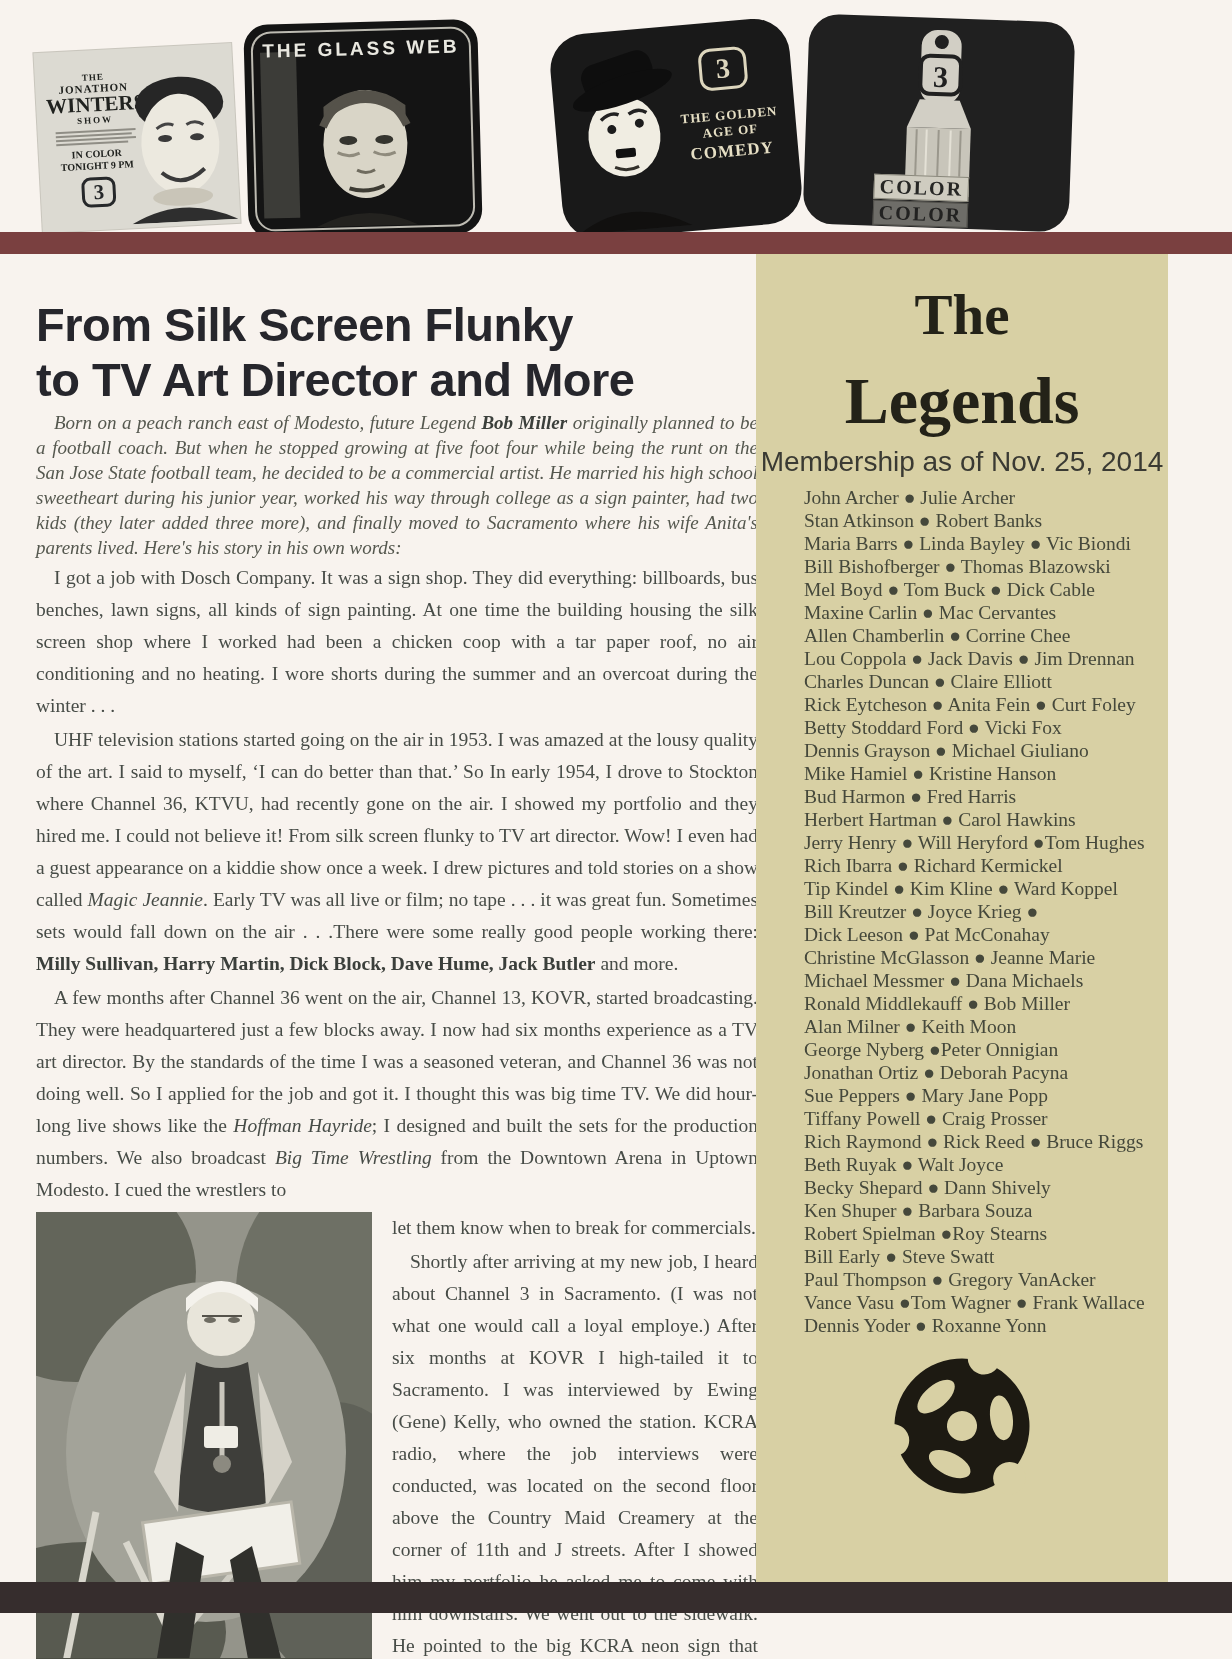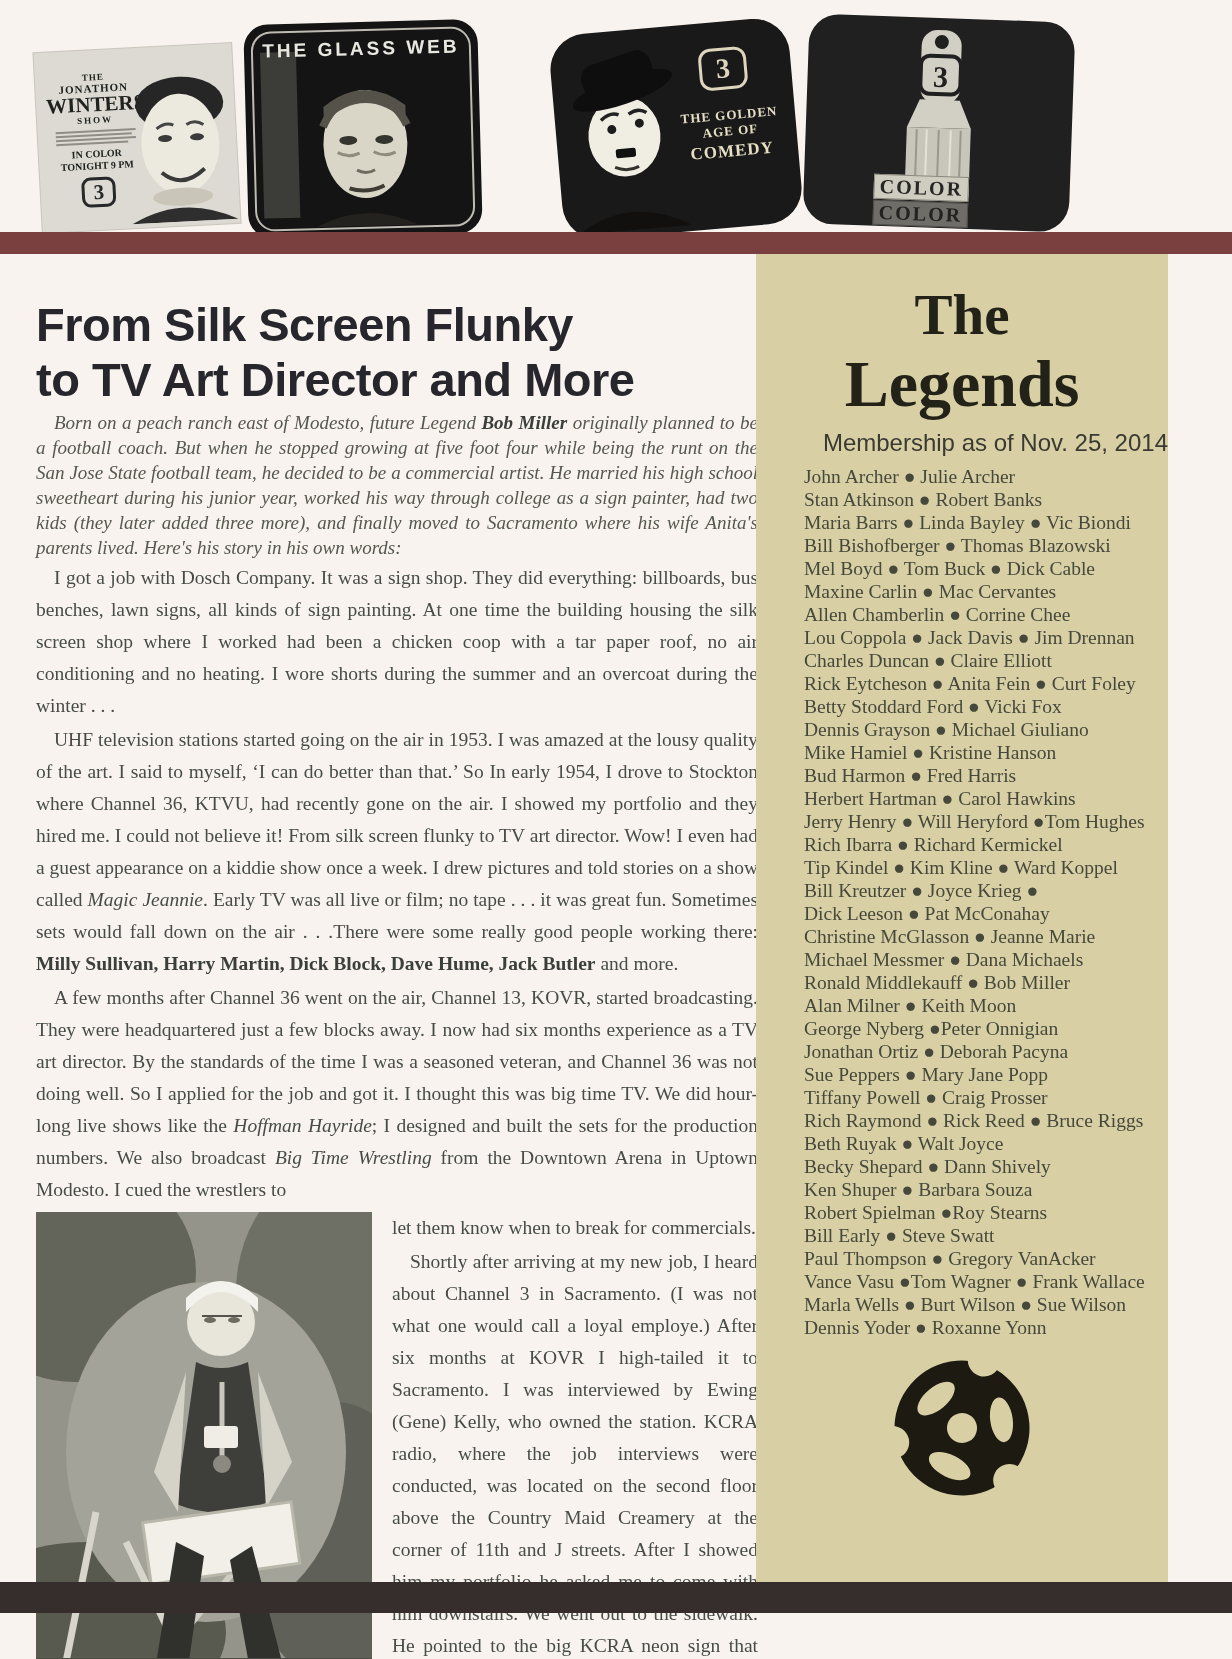--- a/index.html
+++ b/index.html
@@ -61,22 +61,22 @@
   .photo-fig{width:336px;flex:0 0 336px;margin-right:20px;}
   .caption{margin-top:6px;text-align:center;font-family:"Liberation Sans",sans-serif;font-size:22px;color:#3c3c3c;}
   .caption b{color:#2e2e2e;}
   .side-col{flex:1;display:flex;flex-direction:column;}
   .continued{margin-top:4px;text-align:center;font-family:"Liberation Sans",sans-serif;font-size:21px;color:#333;}
 
   
   .sidebar{position:absolute;left:756px;top:254px;width:412px;height:1328px;background:var(--sidebar-bg);padding-top:32px;}
   .sb-title{font-family:"Liberation Serif",serif;font-weight:bold;color:#232218;text-align:center;line-height:1.0;}
   .sb-the{font-size:57px;}
-  .sb-legends{font-size:66px;margin-top:8px;}
-  .sb-sub{margin-top:12px;text-align:right;font-family:"Liberation Sans",sans-serif;font-size:24px;color:#3a3a33;}
+  .sb-legends{font-size:66px;margin-top:25px;}
+  .sb-sub{margin-top:12px;text-align:center;font-family:"Liberation Sans",sans-serif;font-size:28px;color:#3a3a33;}
   .members{margin-top:8px;padding-left:48px;padding-right:4px;}
   .member-line{font-size:19.5px;line-height:23px;color:#45483b;white-space:nowrap;overflow:hidden;}
   .adapter{margin-top:14px;text-align:center;}
 
   
   .footer-bar{position:absolute;left:0;top:1582px;width:1232px;height:31px;background:var(--footer);}
 </style>
 </head>
 <body>
 
@@ -261,21 +261,20 @@
         <div class="member-line">Sue Peppers ● Mary Jane Popp</div>
         <div class="member-line">Tiffany Powell ●  Craig Prosser</div>
         <div class="member-line">Rich Raymond ● Rick Reed  ● Bruce Riggs</div>
         <div class="member-line">Beth Ruyak ● Walt Joyce</div>
         <div class="member-line">Becky Shepard ●  Dann Shively</div>
         <div class="member-line">Ken Shuper ● Barbara Souza</div>
         <div class="member-line">Robert Spielman ●Roy Stearns</div>
         <div class="member-line">Bill Early ● Steve Swatt</div>
         <div class="member-line">Paul Thompson ● Gregory VanAcker</div>
         <div class="member-line">Vance Vasu ●Tom Wagner ●  Frank Wallace</div>
-        <div class="member-line">Marla Wells ● Burt Wilson ●  Sue Wilson</div>
         <div class="member-line">Dennis Yoder ●   Roxanne Yonn</div>
       </div>
     <div class="adapter">
       <svg width="150" height="150" viewBox="0 0 120 120">
         <g transform="rotate(18 60 60)">
           <circle cx="60" cy="60" r="54" fill="#1d1a12"></circle>
           <circle cx="109" cy="88" r="13" fill="#d8d0a4"></circle>
           <circle cx="11" cy="88" r="13" fill="#d8d0a4"></circle>
           <circle cx="60" cy="3" r="13" fill="#d8d0a4"></circle>
           <ellipse cx="60" cy="92" rx="18" ry="9" fill="#d8d0a4" transform="rotate(8 60 92)"></ellipse>

